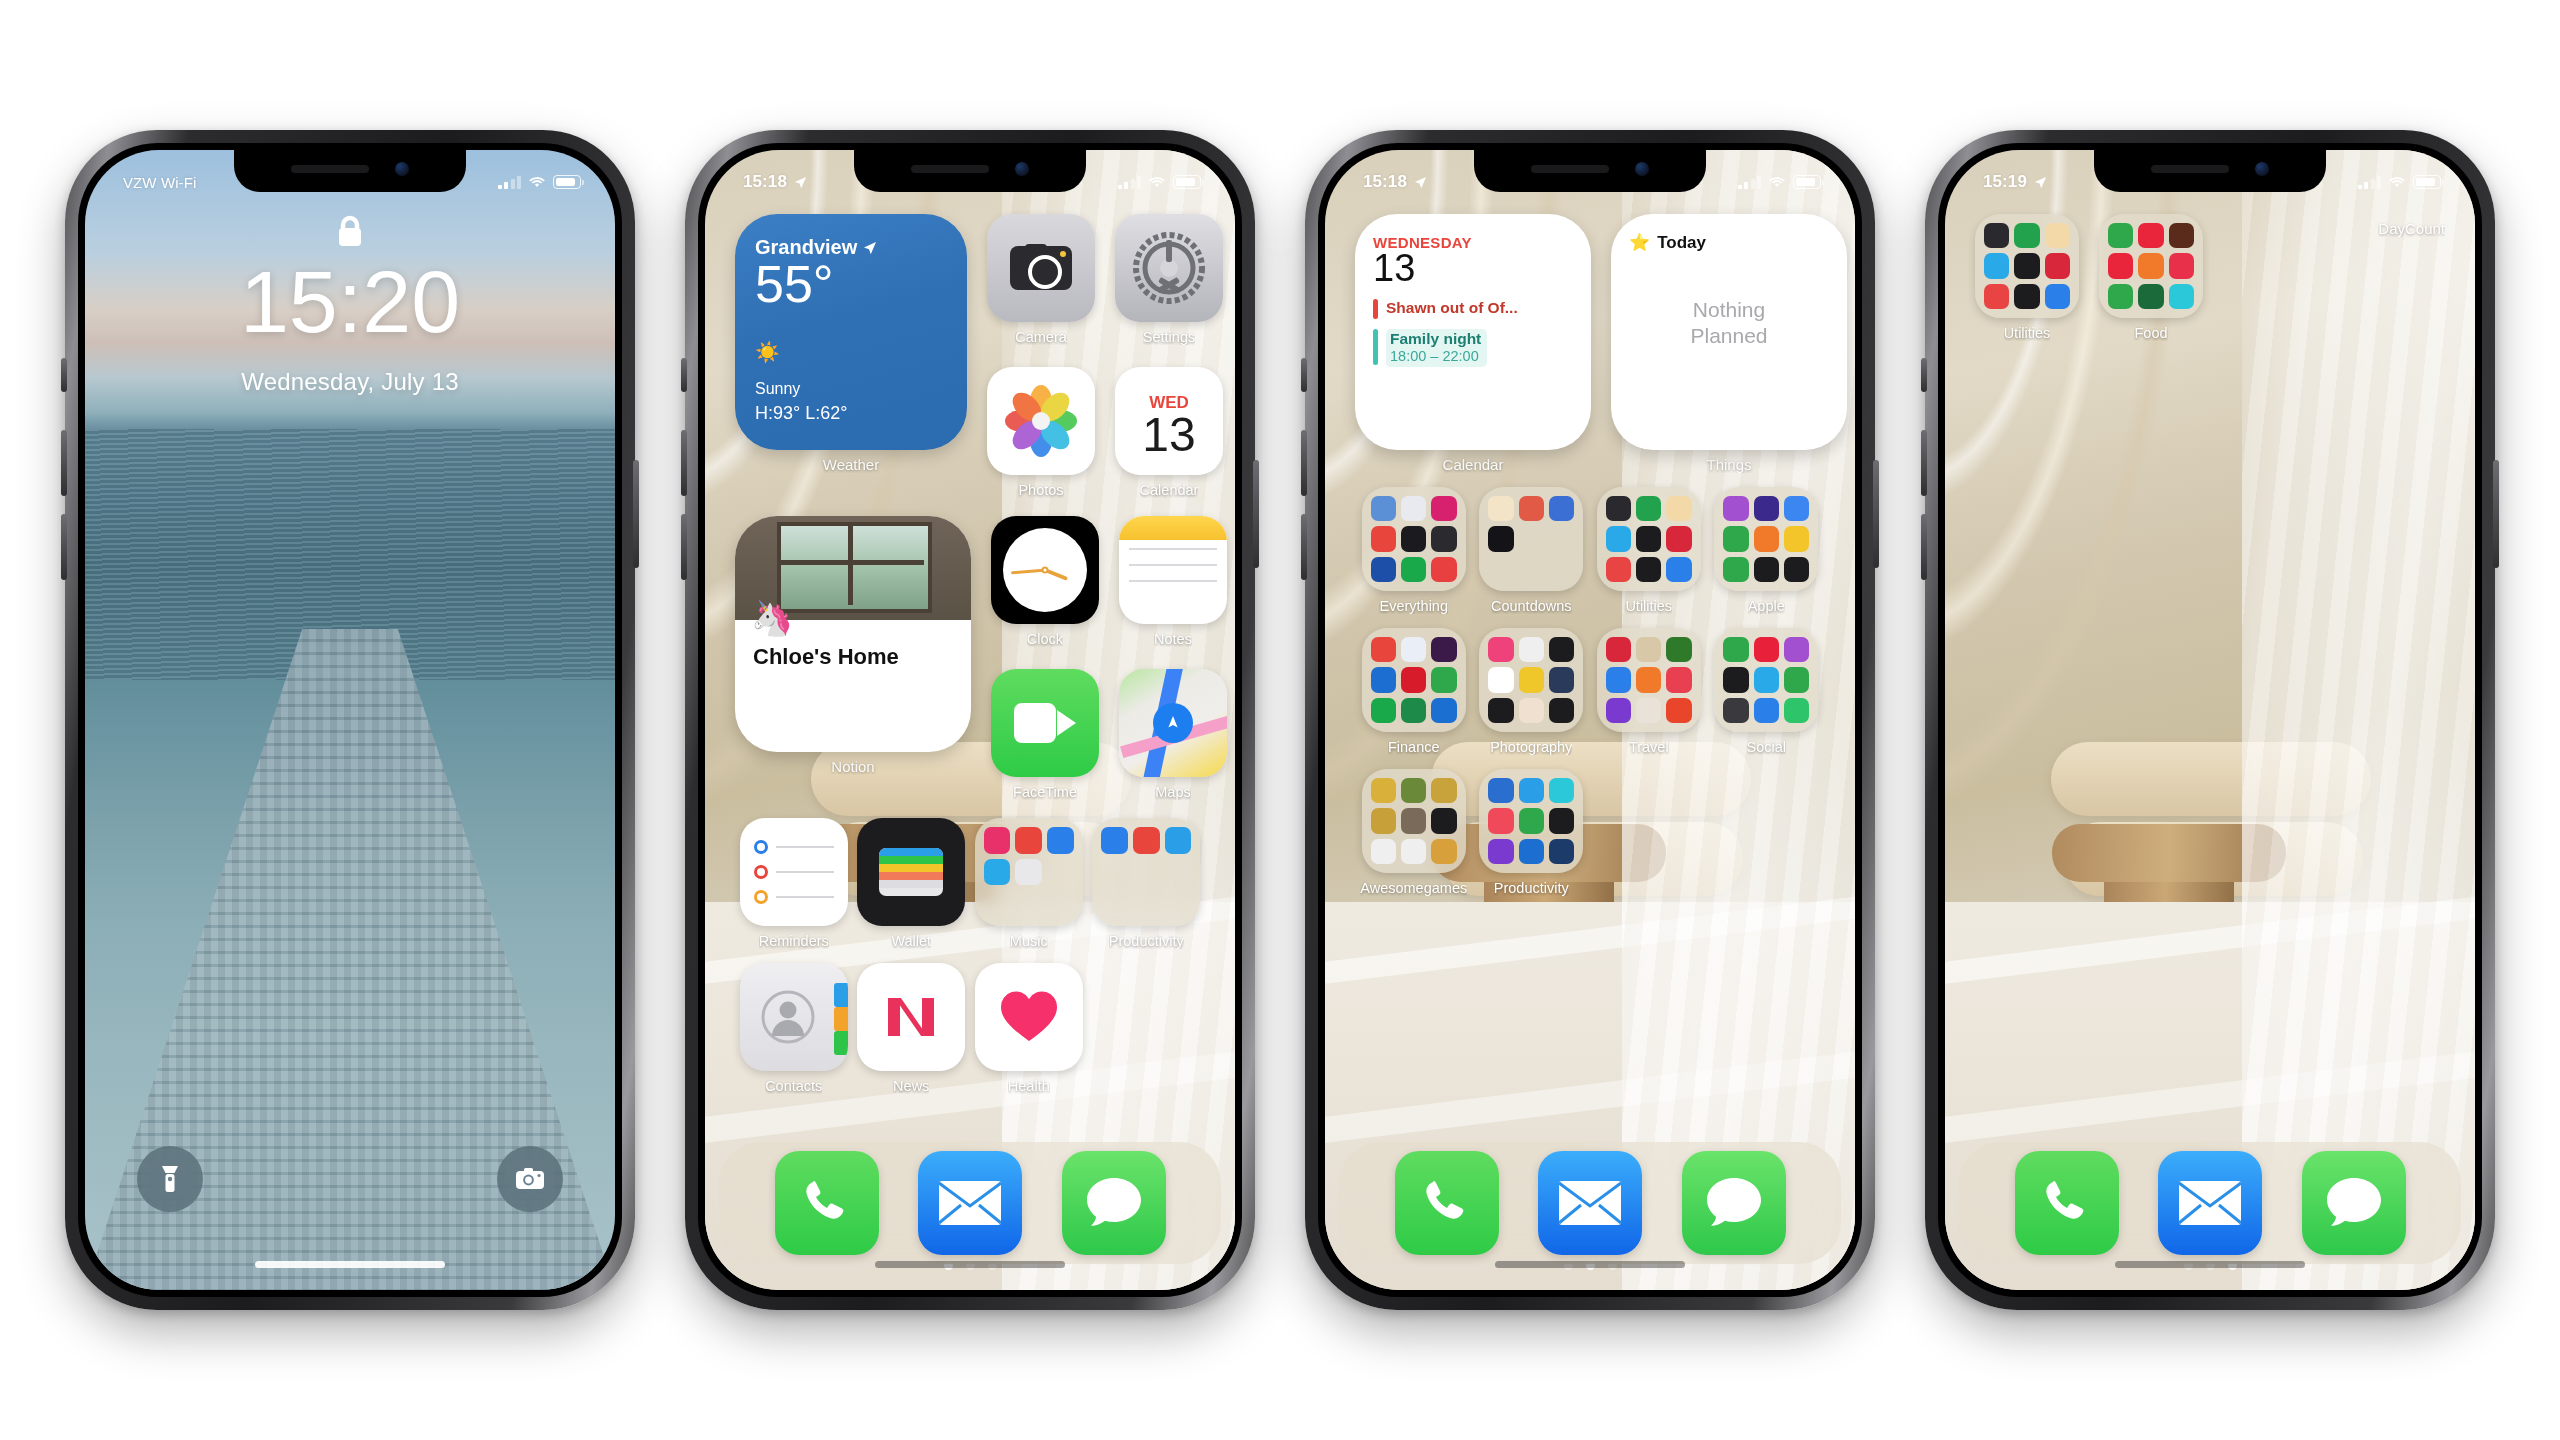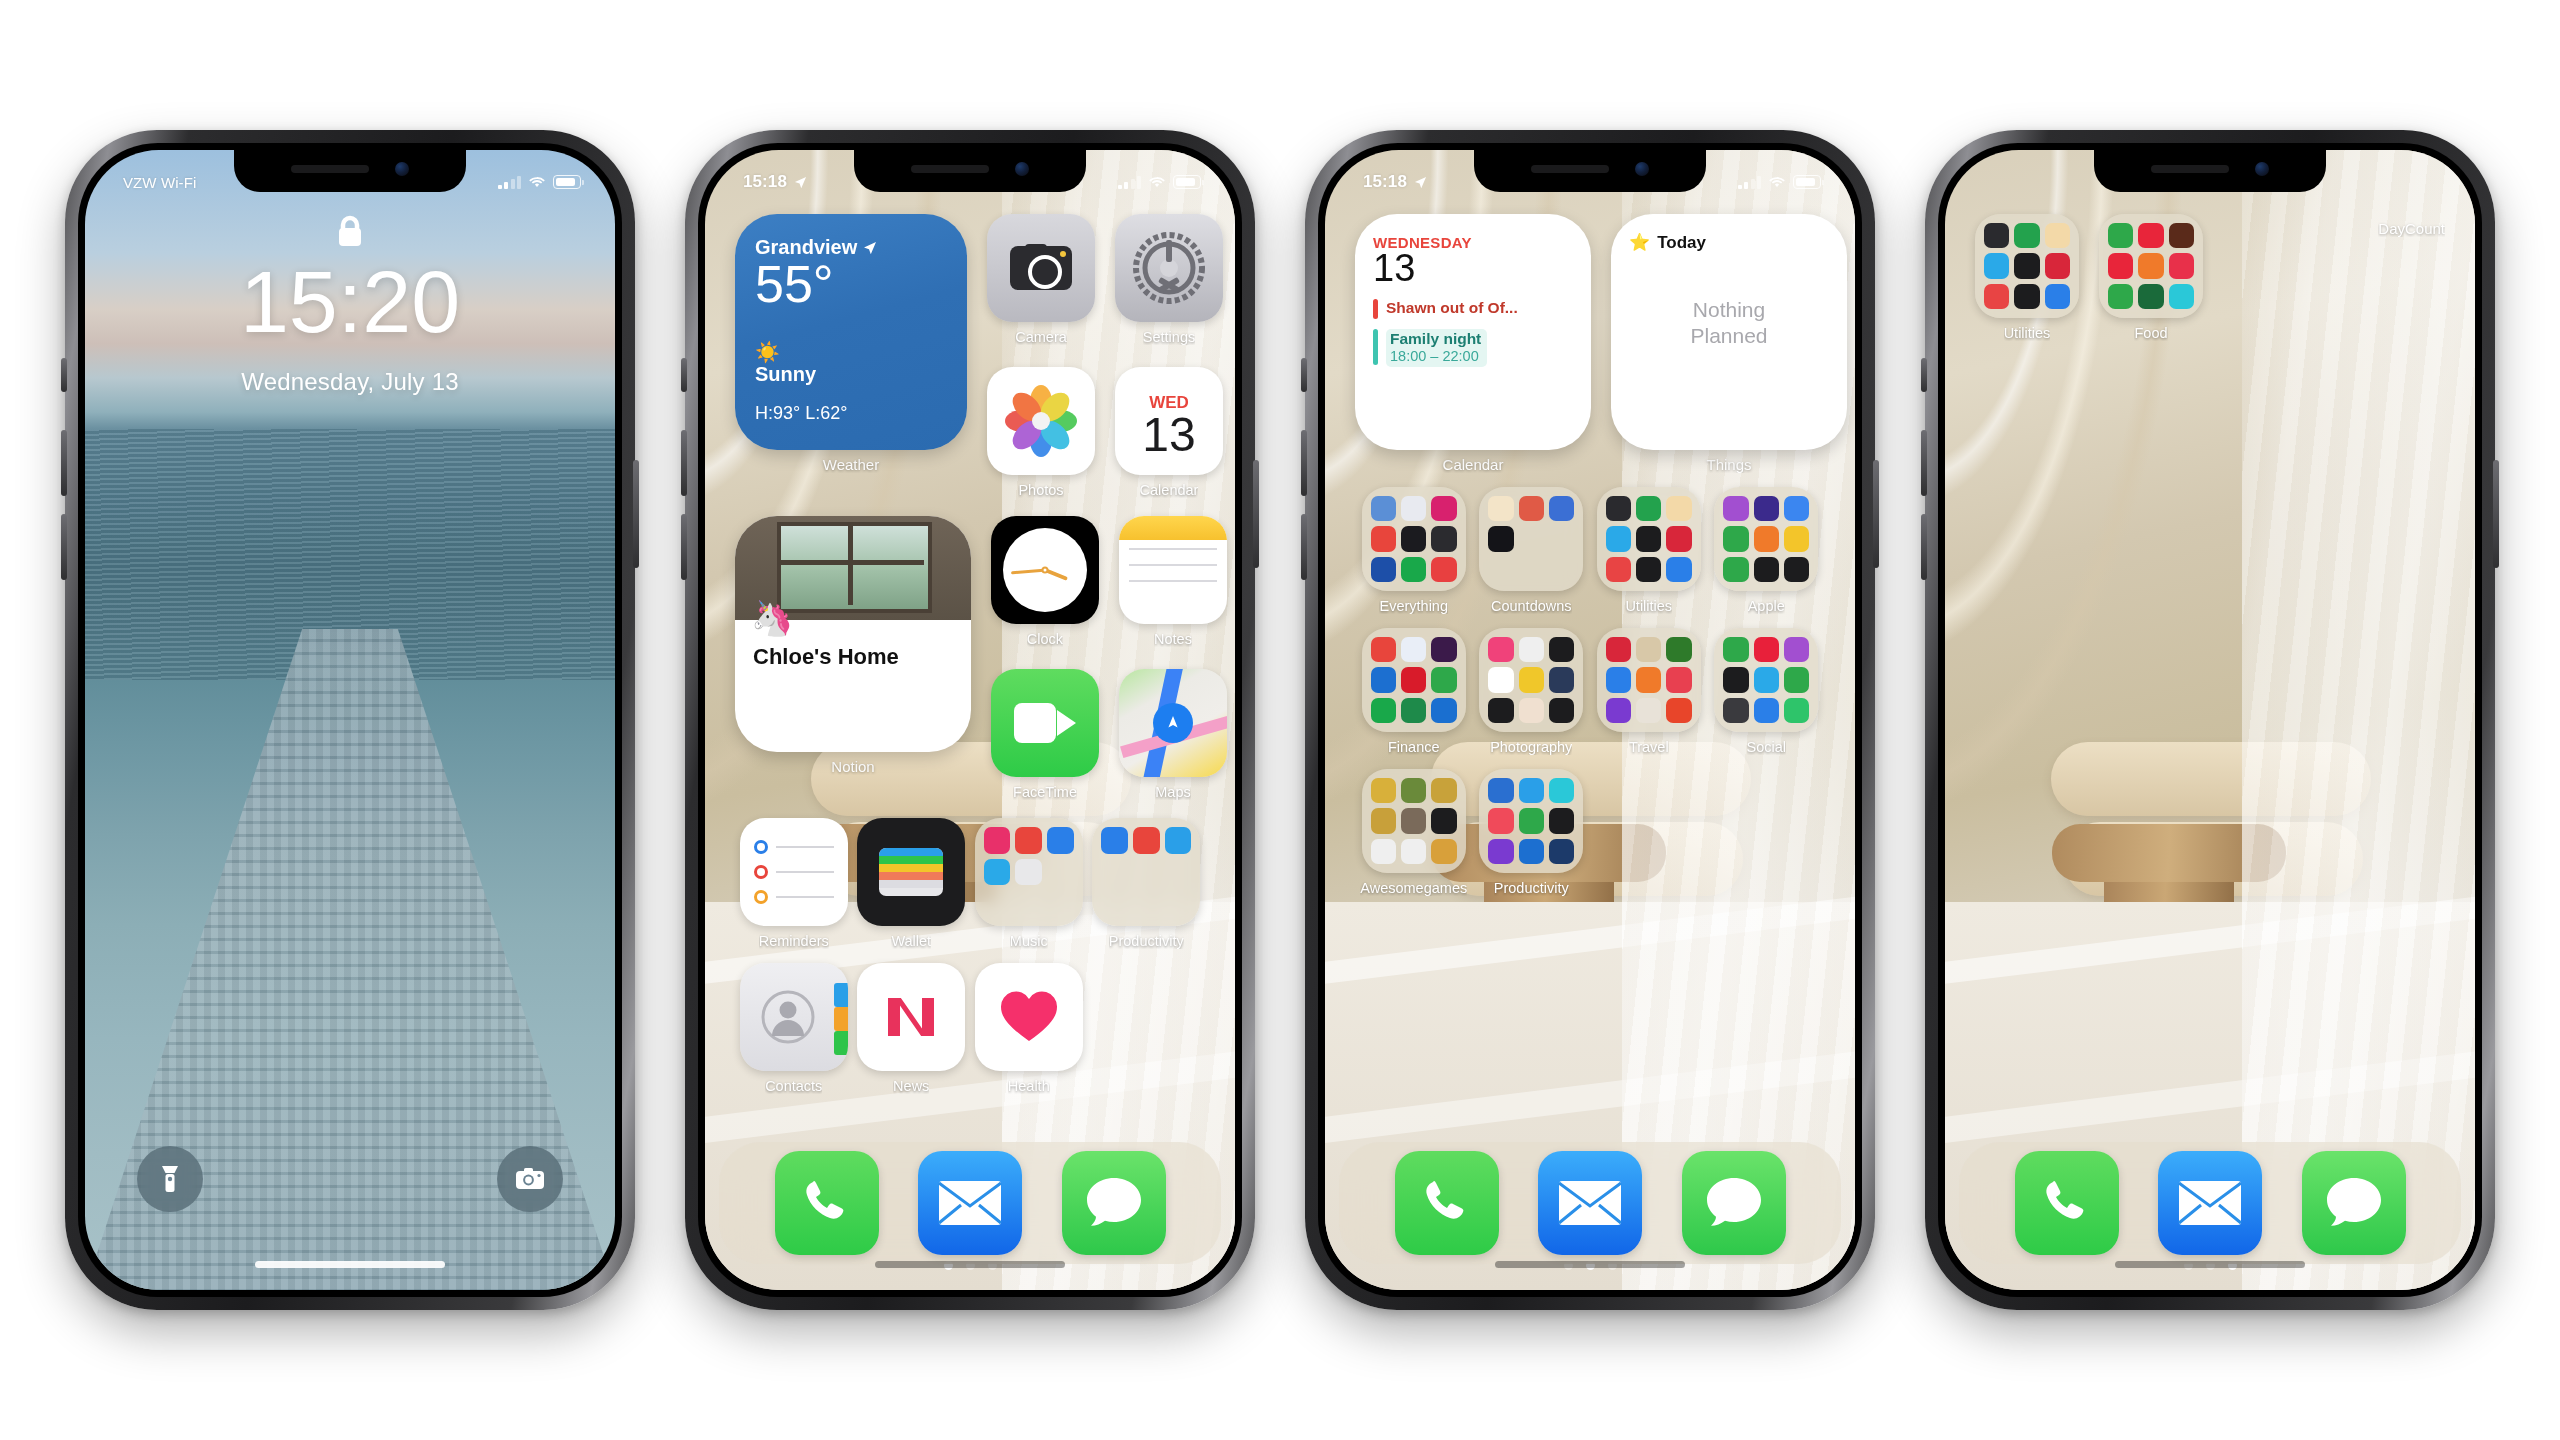--- a/index.html
+++ b/index.html
@@ -248,21 +248,21 @@
 
   
   .w-weather {
     width: 232px; height: 236px; border-radius: 42px;
     background: linear-gradient(165deg,#3c7fc4 0%,#2f6fb4 45%,#2b6bb0 100%);
     padding: 22px 20px; color:#fff; position:relative;
     box-shadow: 0 6px 16px rgba(0,0,0,.18);
   }
   .w-weather .city { font-size: 20px; font-weight: 600; display:flex; align-items:center; gap:6px;}
   .w-weather .temp { font-size: 52px; font-weight: 300; line-height: 1.05; margin-top: -2px;}
-  .w-weather .cond { position:absolute; left:20px; bottom: 64px; font-size: 20px; font-weight:700; }
+  .w-weather .cond { position:absolute; left:20px; bottom: 52px; font-size: 16px; font-weight:400; }
   .w-weather .hl { position:absolute; left:20px; bottom: 26px; font-size: 18px; font-weight:500; }
   .w-weather .sun { position:absolute; left:20px; bottom: 86px; font-size: 20px; }
 
   
   .w-notion {
     width: 236px; height: 236px; border-radius: 42px; overflow:hidden;
     background:#fff; position:relative; box-shadow: 0 6px 16px rgba(0,0,0,.18);
   }
   .w-notion .photo {
     height: 44%;
@@ -1080,20 +1080,44 @@
           </div>
         <div class="wall-stool"></div>
         <div class="wall-floor"></div>
         <div class="wall-curtain"></div>
 
         <div class="notch">
           <div class="speaker"></div>
           <div class="cam"></div>
         </div>
 
+        <div class="statusbar">
+          <div class="sb-left">
+            <span>15:19</span>
+            <svg class="loc-arrow" viewBox="0 0 14 14">
+                <path d="M13 1L1 6.4l5 1.8 1.8 5z" fill="#fff"></path>
+              </svg>
+          </div>
+          <div class="sb-right">
+            <span class="sig-bars">
+                <i></i>
+                <i></i>
+                <i></i>
+                <i></i>
+              </span>
+            <svg class="wifi-ic" viewBox="0 0 24 18">
+              <path d="M12 15.5l2.8-3.2a4 4 0 0 0-5.6 0z" fill="#fff"></path>
+              <path d="M12 9a8 8 0 0 1 5.4 2.1l1.6-1.8A10.5 10.5 0 0 0 12 6.4a10.5 10.5 0 0 0-7 2.9l1.6 1.8A8 8 0 0 1 12 9z" fill="#fff"></path>
+              <path d="M12 2.5c-4 0-7.7 1.5-10.4 4l1.6 1.8A13 13 0 0 1 12 5a13 13 0 0 1 8.8 3.3l1.6-1.8A15.3 15.3 0 0 0 12 2.5z" fill="#fff"></path>
+            </svg>
+            <span class="battery">
+                <b></b>
+              </span>
+          </div>
+        </div>
 
         <div class="home-content">
           <div class="widget-row" style="gap:16px;align-items:flex-start;">
             <div class="app-cell" style="width:auto;margin-right:4px">
               <div class="icon sm folder">
                   <span style="background: rgb(42, 42, 46);"></span>
                   <span style="background: rgb(35, 162, 77);"></span>
                   <span style="background: rgb(243, 217, 168);"></span>
                   <span style="background: rgb(42, 169, 232);"></span>
                   <span style="background: rgb(28, 28, 30);"></span>

